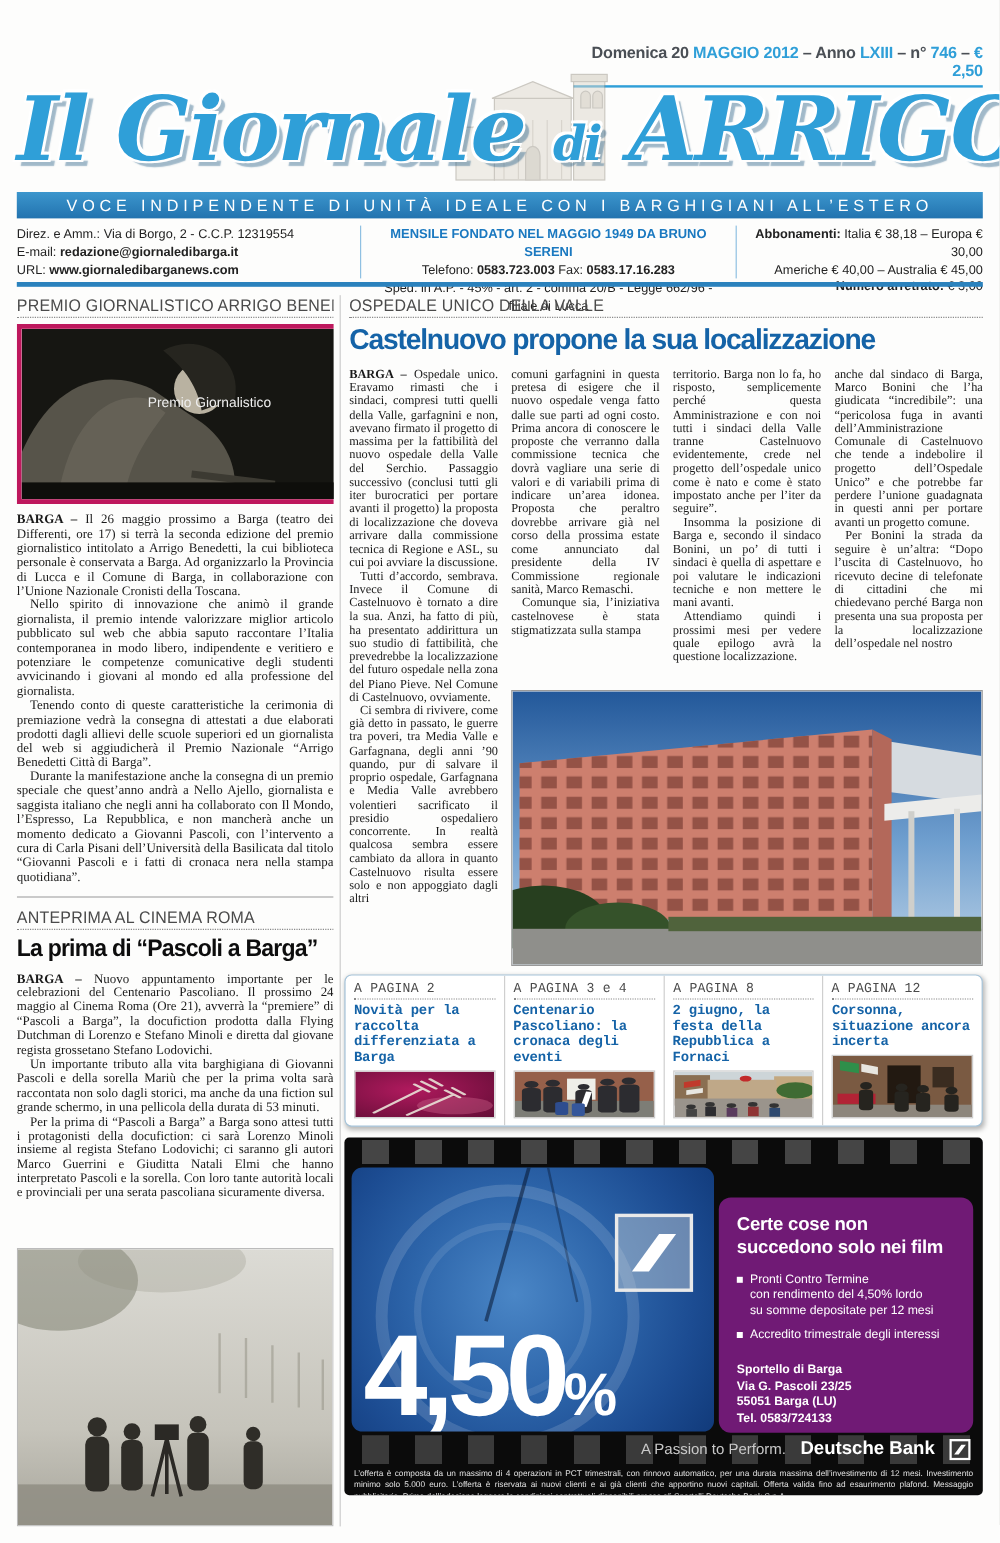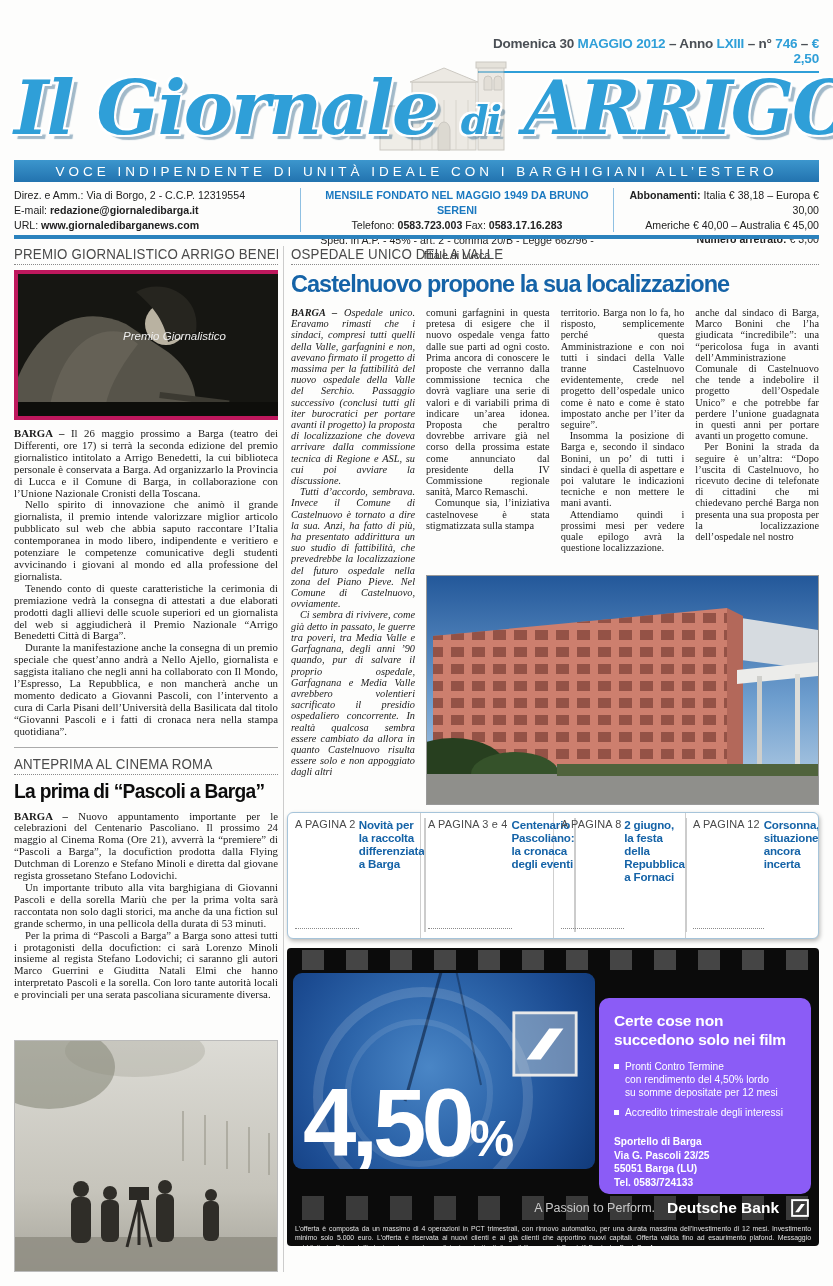--- a/index.html
+++ b/index.html
@@ -45,67 +45,67 @@
   .photoB svg{display:block;width:100%;height:100%;}
   .bene-cap{position:absolute;right:8px;top:56px;width:170px;text-align:right;color:#eee;}
   .bene-cap .c1{font-size:11.5px;}
   .foggy{position:absolute;bottom:0;left:0;width:262px;height:230px;border:1px solid #bbb;overflow:hidden;}
   .foggy svg{display:block;width:100%;height:100%;}
   
   .rbody{display:flex;gap:11px;}
   .rcol{font-family:"Liberation Serif",serif;font-size:10.3px;line-height:11.2px;text-align:justify;overflow:hidden;}
   .rcol p{margin:0;}
   .rcol p + p{text-indent:9px;}
-  .c1{width:124px;height:494px;font-style:italic;}
+  .c1{width:124px;height:494px;}
   .rrest{width:393px;}
   .rtop{display:flex;gap:11px;height:262px;overflow:hidden;}
   .c2,.c3,.c4{flex:1;}
   .hospital{margin-top:6px;width:391px;height:228px;border:1px solid #999;overflow:hidden;}
   .hospital svg{display:block;width:100%;height:100%;}
   
   .teasers{position:absolute;left:287px;top:812px;width:532px;height:127px;border:1px solid #a6c4da;border-radius:6px;
            box-shadow:1px 2px 4px rgba(0,0,0,.28);display:flex;background:#fff;box-sizing:border-box;overflow:hidden;}
-  .tz{flex:1;padding:5px 7px 6px;border-right:1px solid #cfcfcf;display:flex;flex-direction:row;min-width:0;}
+  .tz{flex:1;padding:5px 7px 6px;border-right:1px solid #cfcfcf;display:flex;flex-direction:column;min-width:0;font-family:Liberation Mono, monospace;}
   .tz:last-child{border-right:none;}
   .tz .kicker{font-size:11.5px;margin-bottom:3px;padding-bottom:1px;}
   .tz h3{margin:0 0 4px;font-size:11.6px;line-height:1.12;color:#1563a7;letter-spacing:-.2px;font-weight:bold;}
   .tz .ph{flex:1;overflow:hidden;border:1px solid #ccc;}
   .tz .ph svg{display:block;width:100%;height:100%;}
   
   .ad{position:absolute;left:287px;top:948px;width:532px;height:298px;background:#0b0b0b;border-radius:4px;overflow:hidden;}
   .sprockets{height:20px;margin:2px 2px 0;background:repeating-linear-gradient(90deg,#0b0b0b 0 13px,#454545 13px 35px,#0b0b0b 35px 44px);border-radius:3px;}
   .ad-main{position:relative;height:226px;}
-  .film{position:absolute;left:6px;top:3px;width:302px;height:196px;border-radius:9px;overflow:hidden;
+  .film{position:absolute;left:6px;top:3px;width:302px;height:220px;border-radius:9px;overflow:hidden;
         background:radial-gradient(circle at 45% 48%,#4a86c6 0%,#2d65aa 42%,#1c4c92 74%,#113a7a 100%);}
   .film::before{content:"";position:absolute;left:20px;top:14px;width:200px;height:200px;border:10px solid rgba(255,255,255,.14);border-radius:50%;}
   .film::after{content:"";position:absolute;left:52px;top:46px;width:136px;height:136px;border:6px solid rgba(255,255,255,.10);border-radius:50%;}
   .hands{position:absolute;inset:0;}
   .rate{position:absolute;left:10px;bottom:2px;color:#fff;font-weight:bold;font-size:96px;line-height:.92;letter-spacing:-5px;}
   .rate .pct{font-size:50px;letter-spacing:-1px;}
   .dblogo-big{position:absolute;left:224px;top:40px;width:68px;height:68px;}
-  .offer{position:absolute;left:312px;top:28px;width:212px;height:196px;background:#8b5cf6;border-radius:10px;
+  .offer{position:absolute;left:312px;top:28px;width:212px;height:196px;background:#701a75;border-radius:10px;
          padding:14px 12px 10px 15px;box-sizing:border-box;color:#fff;}
   .offer h4{margin:0 0 10px;font-size:15.5px;line-height:1.22;font-weight:bold;letter-spacing:-.2px;}
   .bull{display:flex;gap:6px;font-size:10.2px;line-height:1.3;margin-bottom:6px;}
   .sq{width:5px;height:5px;background:#fff;margin-top:4px;flex:none;}
   .branch{margin-top:16px;font-weight:bold;font-size:10.2px;line-height:1.35;}
   .ad-bottom{height:24px;display:flex;align-items:center;gap:12px;margin:0 2px;padding:0 8px;
              background:repeating-linear-gradient(90deg,#0b0b0b 0 13px,#3a3a3a 13px 35px,#0b0b0b 35px 44px);border-radius:3px;text-align:right;}
   .slogan{margin-left:auto;color:#c9c9c9;font-size:12.5px;}
   .brand{color:#fff;font-size:15.5px;font-weight:bold;}
   .dblogo-small{width:18px;height:18px;flex:none;}
   .fineprint{padding:4px 8px 0;color:#e2e2e2;font-size:6.9px;line-height:1.35;text-align:justify;}
 </style>
 </head>
 <body>
 
 <div class="page">
 
   <div class="dateline">
-    <span>Domenica 30 </span><span class="b">MAGGIO 2012</span><span> – Anno </span><span class="b">LXIII</span><span> – n° </span><span class="b">746</span><span> – </span><span class="b">€ 2,50</span>
+    <span>Domenica 20 </span><span class="b">MAGGIO 2012</span><span> – Anno </span><span class="b">LXIII</span><span> – n° </span><span class="b">746</span><span> – </span><span class="b">€ 2,50</span>
   </div>
 
   <div class="masthead">
     <svg class="church" width="190" height="98" viewBox="0 0 190 98">
       <g opacity=".5" stroke="#9a9488" stroke-width="1" fill="#ddd7cb">
         <rect x="118" y="6" width="26" height="84"></rect>
         <rect x="116" y="2" width="30" height="6" fill="#cfc8ba"></rect>
         <rect x="52" y="22" width="64" height="68"></rect>
         <polygon points="50,22 84,8 118,22"></polygon>
         <rect x="20" y="46" width="32" height="44" fill="#e3ded3"></rect>

